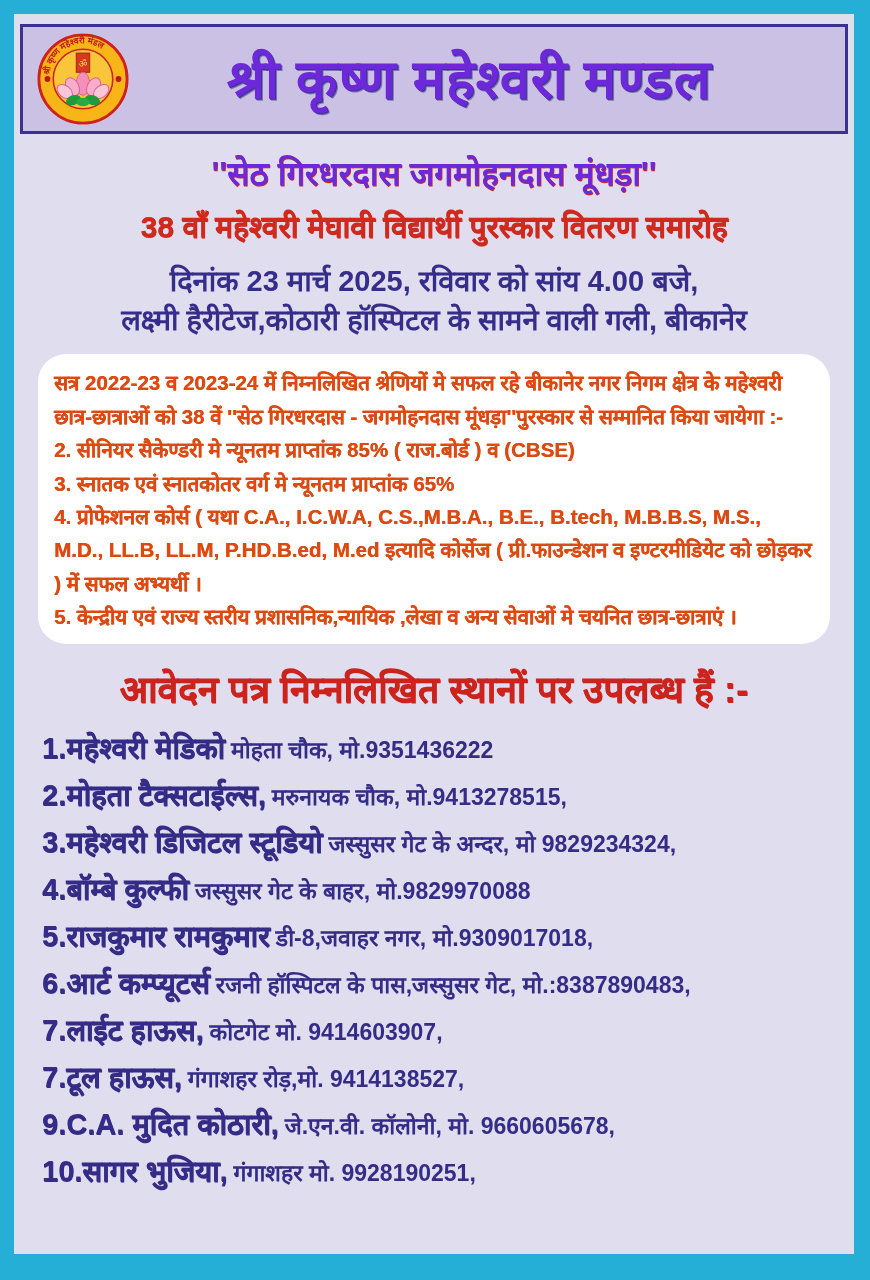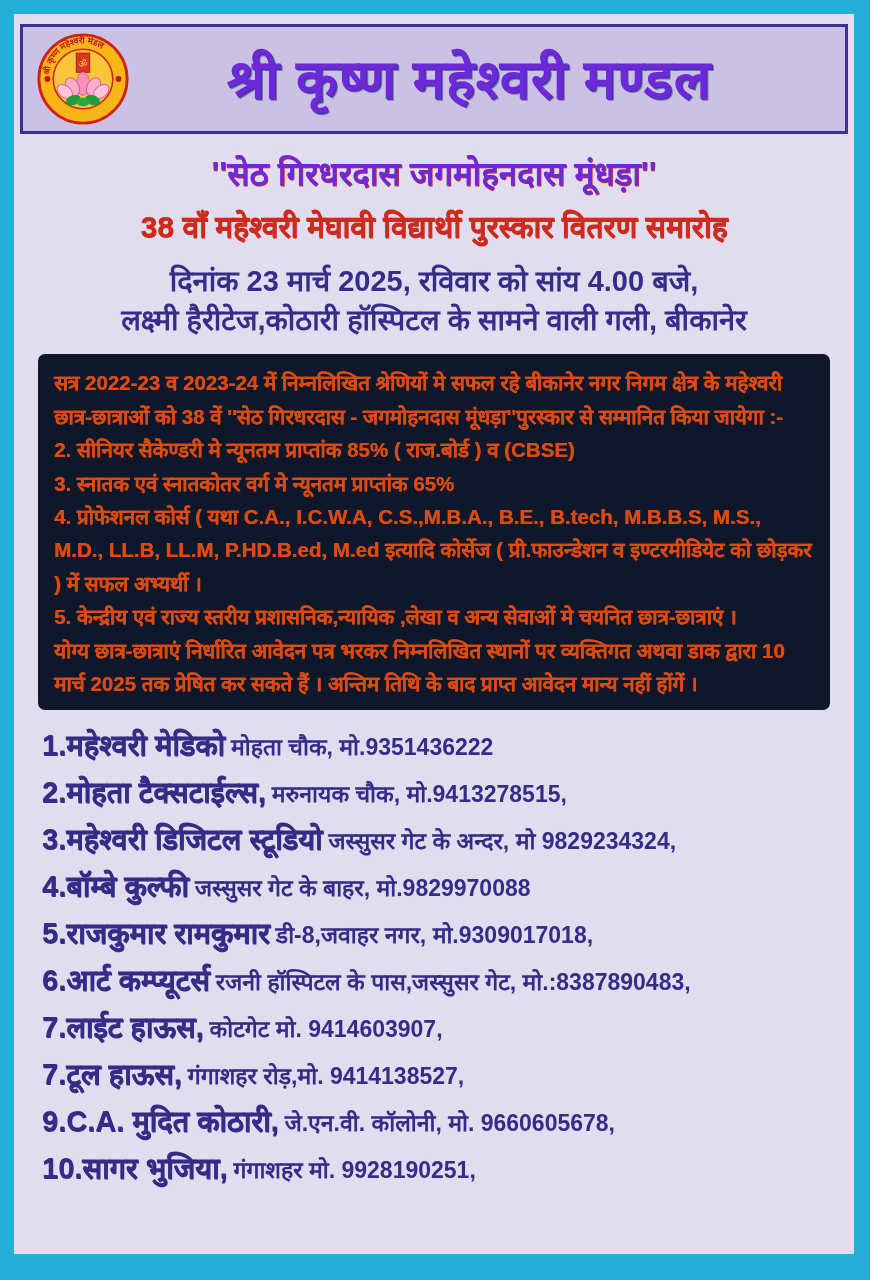--- a/index.html
+++ b/index.html
@@ -50,22 +50,22 @@
     flex-shrink:0;
   }
   .date-line,.venue-line{
     text-align:center;color:#362d8b;font-weight:bold;
     font-size:29px;line-height:1.35;flex-shrink:0;
   }
   .date-line{margin-top:16px;}
   
   .rules-box{
     margin:14px 24px 0 24px;
-    background:#0f172a;
-    border-radius:7px;
+    background:#ffffff;
+    border-radius:28px;
     padding:12px 16px 10px 16px;
     color:#dc4a12;font-weight:bold;
     font-size:20.5px;line-height:1.63;
     flex-shrink:0;
     text-shadow:.4px .4px 0 #dc4a12;
   }
   .rules-box p{margin:0;}
   .apply-heading{
     margin-top:18px;text-align:center;
     font-size:37px;font-weight:bold;color:#cc231c;
@@ -133,23 +133,23 @@
 
     <div class="date-line">दिनांक 23 मार्च 2025, रविवार को सांय 4.00 बजे,</div>
     <div class="venue-line">लक्ष्मी हैरीटेज,कोठारी हॉस्पिटल के सामने वाली गली, बीकानेर</div>
 
     <div class="rules-box">
       <p>सत्र 2022-23 व 2023-24 में निम्नलिखित श्रेणियों मे सफल रहे बीकानेर नगर निगम क्षेत्र के महेश्वरी छात्र-छात्राओं को 38 वें ''सेठ गिरधरदास - जगमोहनदास मूंधड़ा''पुरस्कार से सम्मानित किया जायेगा :-</p>
       <p>2. सीनियर सैकेण्डरी मे न्यूनतम प्राप्तांक 85%  ( राज.बोर्ड )  व (CBSE)</p>
       <p>3. स्नातक एवं स्नातकोतर वर्ग  मे न्यूनतम प्राप्तांक 65%</p>
       <p>4. प्रोफेशनल कोर्स ( यथा C.A., I.C.W.A, C.S.,M.B.A., B.E., B.tech, M.B.B.S, M.S., M.D.,  LL.B, LL.M, P.HD.B.ed, M.ed इत्यादि कोर्सेज ( प्री.फाउन्डेशन व इण्टरमीडियेट को छोड़कर ) में  सफल अभ्यर्थी ।</p>
       <p>5. केन्द्रीय एवं राज्य स्तरीय प्रशासनिक,न्यायिक ,लेखा व अन्य सेवाओं मे चयनित छात्र-छात्राएं ।</p>
-      <p>योग्य छात्र-छात्राएं निर्धारित आवेदन पत्र भरकर निम्नलिखित स्थानों पर व्यक्तिगत अथवा डाक द्वारा 10 मार्च 2025 तक प्रेषित कर सकते हैं ।  अन्तिम तिथि के बाद प्राप्त आवेदन मान्य नहीं होंगें ।</p>
     </div>
 
+    <div class="apply-heading">आवेदन पत्र निम्नलिखित स्थानों पर उपलब्ध हैं :-</div>
 
     <div class="loc-list">
       <div class="loc-item"><span class="loc-name">1.महेश्वरी मेडिको</span><span class="loc-details">मोहता चौक, मो.9351436222</span></div>
       <div class="loc-item"><span class="loc-name">2.मोहता टैक्सटाईल्स,</span><span class="loc-details">मरुनायक चौक, मो.9413278515,</span></div>
       <div class="loc-item"><span class="loc-name">3.महेश्वरी डिजिटल स्टूडियो</span><span class="loc-details">जस्सुसर गेट के अन्दर,  मो 9829234324,</span></div>
       <div class="loc-item"><span class="loc-name">4.बॉम्बे कुल्फी</span><span class="loc-details">जस्सुसर गेट के बाहर, मो.9829970088</span></div>
       <div class="loc-item"><span class="loc-name">5.राजकुमार रामकुमार</span><span class="loc-details">डी-8,जवाहर नगर, मो.9309017018,</span></div>
       <div class="loc-item"><span class="loc-name">6.आर्ट कम्प्यूटर्स</span><span class="loc-details">रजनी हॉस्पिटल के पास,जस्सुसर गेट, मो.:8387890483,</span></div>
       <div class="loc-item"><span class="loc-name">7.लाईट हाऊस,</span><span class="loc-details">कोटगेट मो. 9414603907,</span></div>
       <div class="loc-item"><span class="loc-name">7.टूल हाऊस,</span><span class="loc-details">गंगाशहर रोड़,मो. 9414138527,</span></div>

